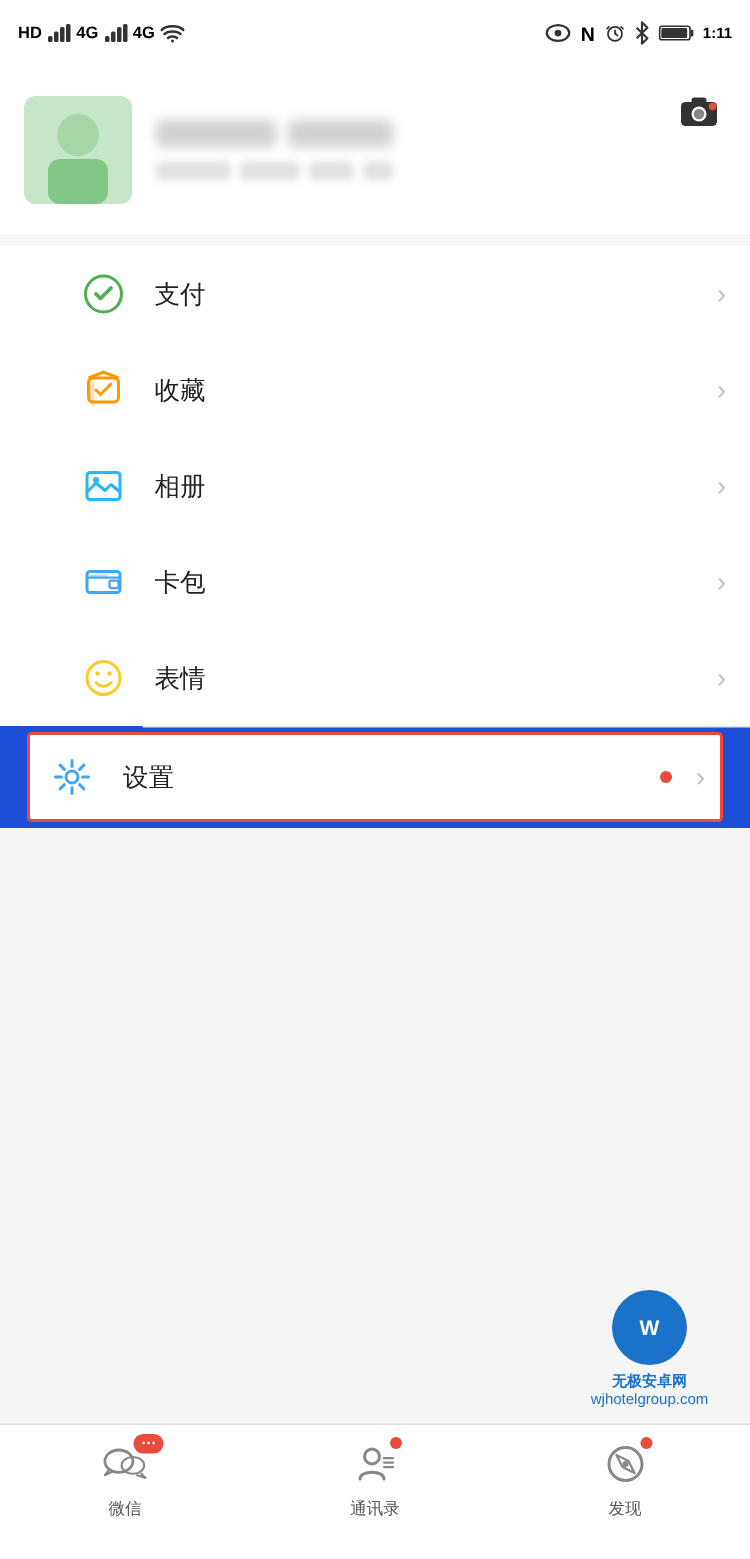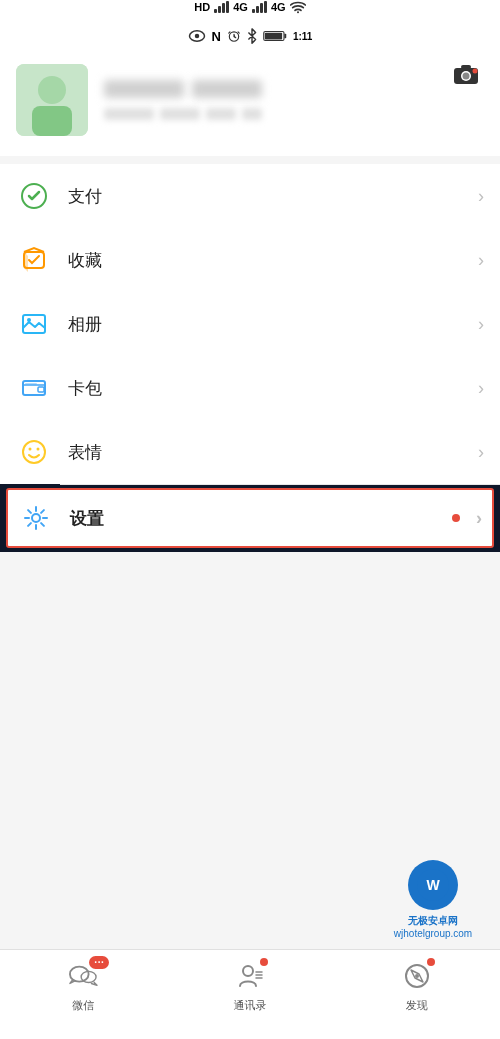--- a/index.html
+++ b/index.html
@@ -14,21 +14,20 @@
 
     
     .status-bar {
       width: 100%;
       height: 44px;
       background: #fff;
       display: flex;
       align-items: center;
       justify-content: space-between;
       padding: 0 12px;
-      flex-direction: column;
     }
     .status-left {
       display: flex;
       align-items: center;
       gap: 4px;
       font-size: 12px;
       font-weight: 600;
     }
     .status-right {
       display: flex;
@@ -99,20 +98,21 @@
       background: #fff;
     }
     .menu-item {
       display: flex;
       align-items: center;
       padding: 0 16px;
       height: 64px;
       background: #fff;
       cursor: pointer;
       position: relative;
+      margin-left: 35px;
     }
     .menu-item:not(:last-child)::after {
       content: '';
       position: absolute;
       bottom: 0;
       left: 60px;
       right: 0;
       height: 0.5px;
       background: #e8e8e8;
     }
@@ -396,21 +396,21 @@
         <circle cx="14" cy="14" r="11" stroke="#FFCA28" stroke-width="2" fill="none"></circle>
         <circle cx="10" cy="11" r="1.5" fill="#FFCA28"></circle>
         <circle cx="18" cy="11" r="1.5" fill="#FFCA28"></circle>
         <path d="M9 17 Q14 22 19 17" stroke="#FFCA28" stroke-width="2" fill="none" stroke-linecap="round"></path>
       </svg>
     </div>
     <span class="menu-label">表情</span>
     <span class="menu-chevron">›</span>
   </div>
 
-  <div style="padding: 4px 6px; background:#0f172a;font-weight:bold;">
+  <div style="padding: 4px 18px; background:#1d4ed8;">
     <div style="border:2px solid #e74c3c; border-radius:3px; background:#fff; display:flex; align-items:center; padding:0 10px; height:60px; cursor:pointer; position:relative;">
       <div class="menu-icon">
         <svg class="icon-svg" viewBox="0 0 28 28">
           <circle cx="14" cy="14" r="4" stroke="#42A5F5" stroke-width="2" fill="none"></circle>
           <path d="M14 3 L14 7 M14 21 L14 25 M3 14 L7 14 M21 14 L25 14 M6.1 6.1 L8.9 8.9 M19.1 19.1 L21.9 21.9 M21.9 6.1 L19.1 8.9 M8.9 19.1 L6.1 21.9" stroke="#42A5F5" stroke-width="2" stroke-linecap="round"></path>
         </svg>
       </div>
       <span class="menu-label" style="font-size:17px;color:#222;flex:1;">设置</span>
       <div class="menu-dot"></div>
       <span class="menu-chevron" style="margin-left:16px;">›</span>

